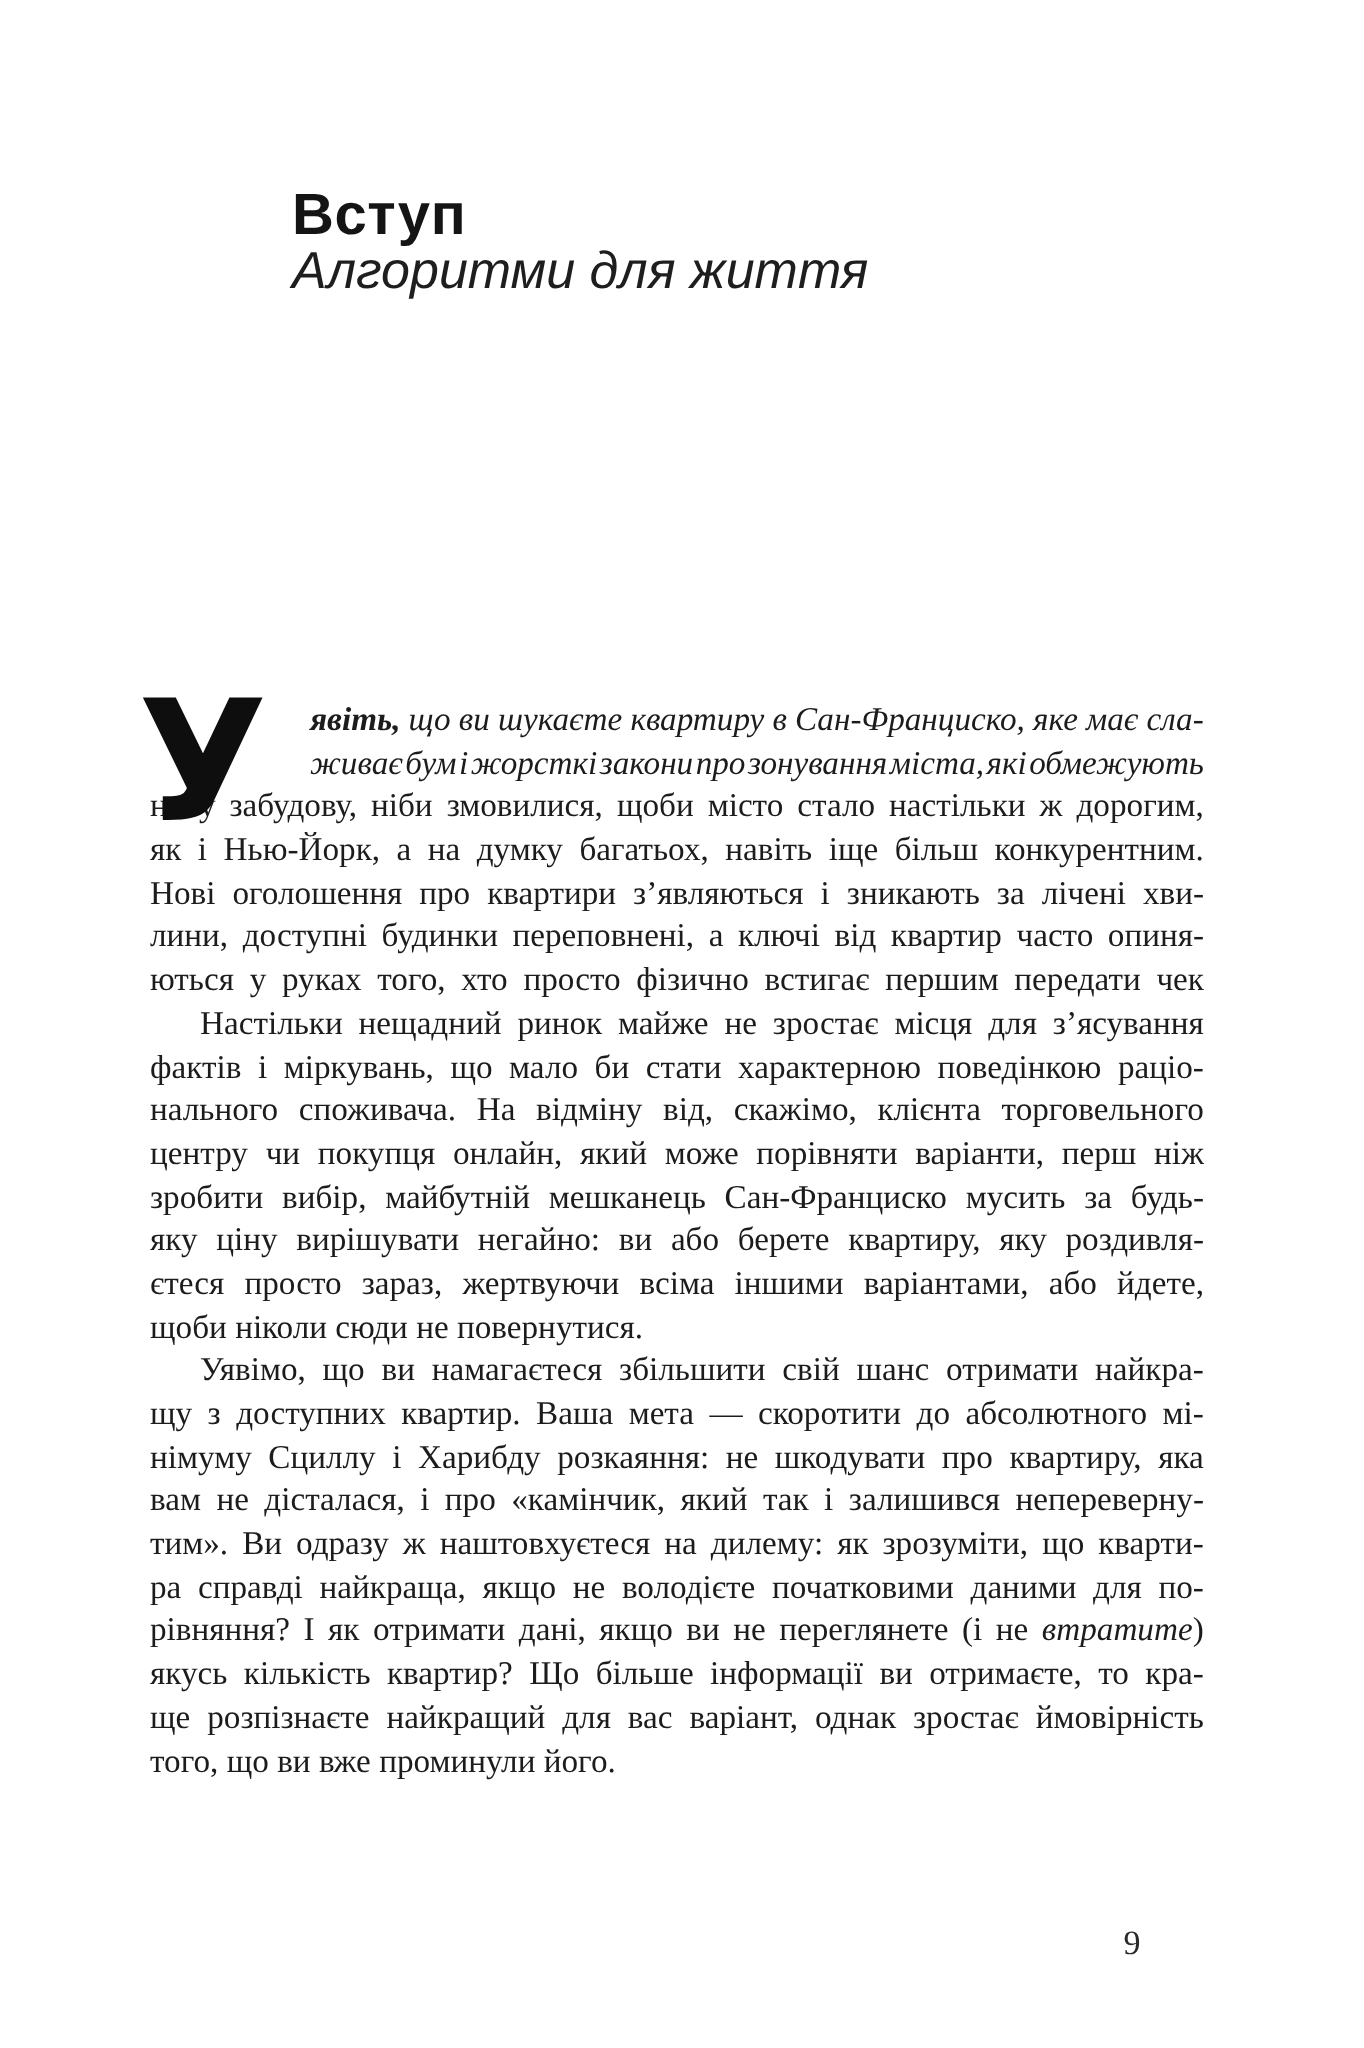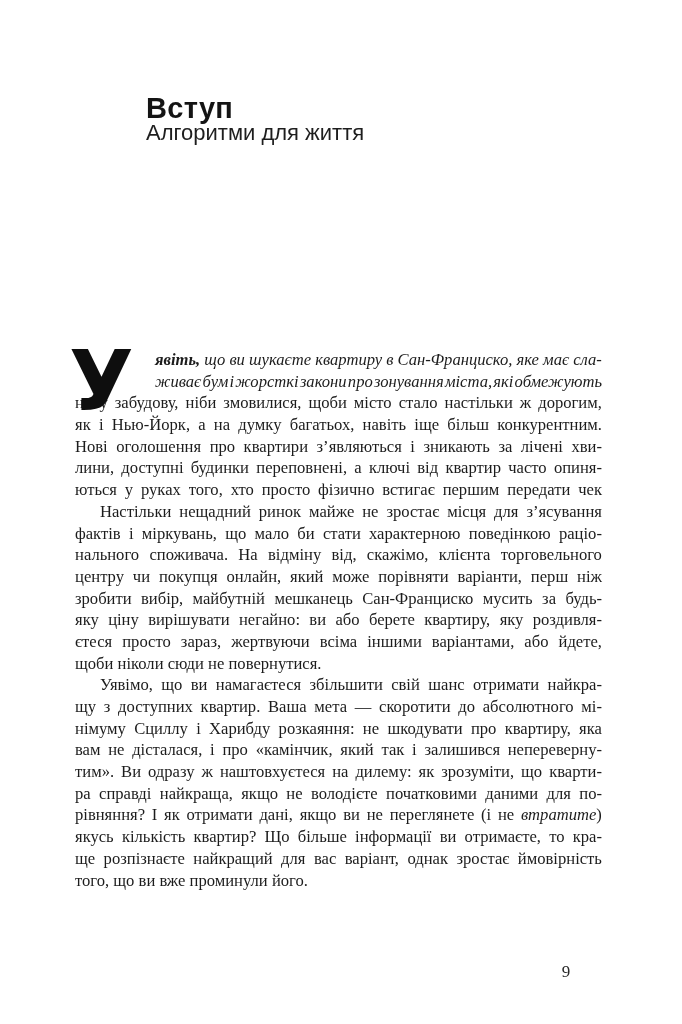--- a/index.html
+++ b/index.html
@@ -25,21 +25,22 @@
     font-size: 29px;
     line-height: 1.1;
     color: #141414;
     letter-spacing: 0.3px;
   }
   .chapter-subtitle {
     position: absolute;
     left: 146px;
     top: 120px;
     font-family: "Liberation Sans", "DejaVu Sans", sans-serif;
-    font-size: 22px;
+    font-style: italic;
+    font-size: 26px;
     line-height: 1.2;
     color: #1e1e1e;
   }
   .body-text {
     position: absolute;
     left: 75px;
     top: 349px;
     width: 527px;
     font-size: 16.6px;
     line-height: 21.7px;

